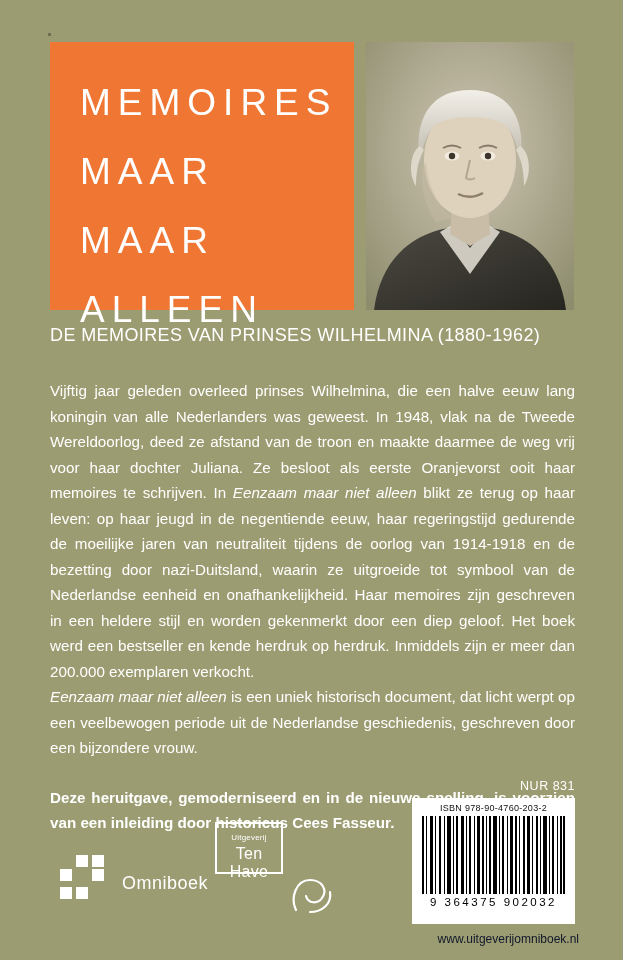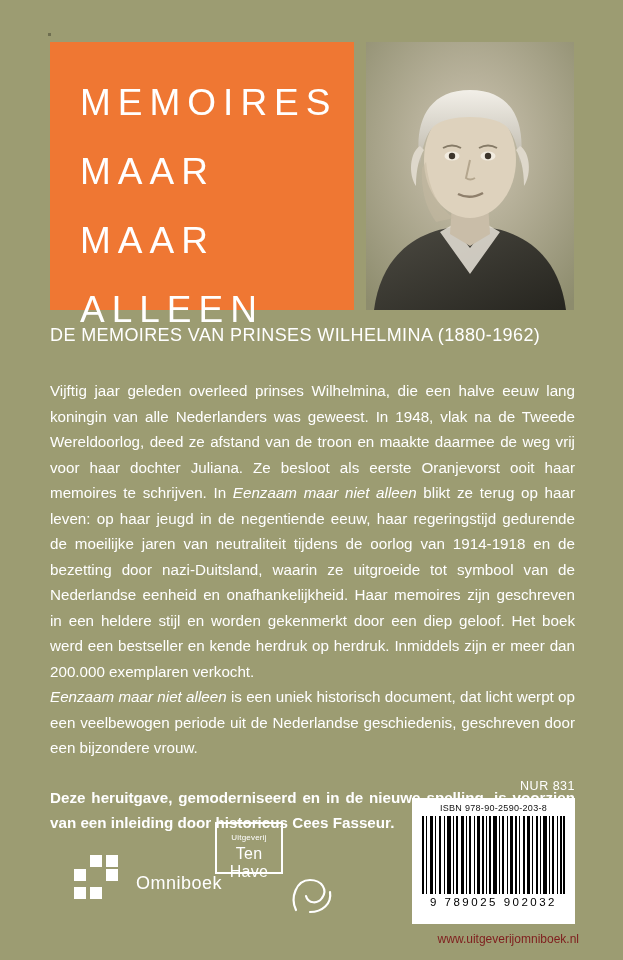--- a/index.html
+++ b/index.html
@@ -125,28 +125,28 @@
     font-size: 11.5px;
     color: #000;
     letter-spacing: 2.5px;
     text-align: center;
   }
 
   .website {
     position: absolute;
     right: 44px;
     top: 932px;
-    color: #7f1d1d;
+    color: #0f172a;
     font-size: 12px;
   }
 
   
   .logo-omniboek {
     position: absolute;
-    left: 74px;
+    left: 60px;
     top: 855px;
     width: 175px;
     height: 60px;
   }
   .logo-omniboek .mark {
     position: absolute;
     left: 0;
     top: 0;
     width: 48px;
     height: 48px;
@@ -263,21 +263,21 @@
 
   <div class="blurb">
     <p class="para1"><span>Vijftig jaar geleden overleed prinses Wilhelmina, die een halve eeuw lang koningin van alle Nederlanders was geweest. In 1948, vlak na de Tweede Wereldoorlog, deed ze afstand van de troon en maakte daarmee de weg vrij voor haar dochter Juliana. Ze besloot als eerste Oranjevorst ooit haar memoires te schrijven. In </span><em>Eenzaam maar niet alleen</em><span> blikt ze terug op haar leven: op haar jeugd in de negentiende eeuw, haar regeringstijd gedurende de moeilijke jaren van neutraliteit tijdens de oorlog van 1914-1918 en de bezetting door nazi-Duitsland, waarin ze uitgroeide tot symbool van de Nederlandse eenheid en onafhankelijkheid. Haar memoires zijn geschreven in een heldere stijl en worden gekenmerkt door een diep geloof. Het boek werd een bestseller en kende herdruk op herdruk. Inmiddels zijn er meer dan 200.000 exemplaren verkocht.</span></p>
     <p class="para2"><em>Eenzaam maar niet alleen</em><span> is een uniek historisch document, dat licht werpt op een veelbewogen periode uit de Nederlandse geschiedenis, geschreven door een bijzondere vrouw.</span></p>
     <span class="bold">Deze heruitgave, gemoderniseerd en in de nieuwe spelling, is voorzien van een inleiding door historicus Cees Fasseur.</span>
   </div>
 
   <div class="nur">NUR 831</div>
 
   <div class="barcode-box">
-    <div class="isbn-text">ISBN 978-90-2590-203-8</div>
+    <div class="isbn-text">ISBN 978-90-4760-203-2</div>
     <div class="bars">
       <span style="left:0px;width:2px"></span>
       <span style="left:4px;width:1px"></span>
       <span style="left:8px;width:3px"></span>
       <span style="left:13px;width:1px"></span>
       <span style="left:17px;width:2px"></span>
       <span style="left:22px;width:1px"></span>
       <span style="left:25px;width:4px"></span>
       <span style="left:31px;width:1px"></span>
       <span style="left:34px;width:2px"></span>
@@ -301,21 +301,21 @@
       <span style="left:110px;width:1px"></span>
       <span style="left:114px;width:2px"></span>
       <span style="left:118px;width:1px"></span>
       <span style="left:121px;width:4px"></span>
       <span style="left:127px;width:1px"></span>
       <span style="left:130px;width:2px"></span>
       <span style="left:135px;width:1px"></span>
       <span style="left:138px;width:2px"></span>
       <span style="left:141px;width:2px"></span>
     </div>
-    <div class="ean-digits">9 789025 902032</div>
+    <div class="ean-digits">9 364375 902032</div>
   </div>
 
   <div class="website">www.uitgeverijomniboek.nl</div>
 
   <div class="logo-omniboek">
     <div class="mark">
       <i style="left:0px;top:14px;width:12px;height:12px"></i>
       <i style="left:0px;top:32px;width:12px;height:12px"></i>
       <i style="left:16px;top:32px;width:12px;height:12px"></i>
       <i style="left:16px;top:0px;width:12px;height:12px"></i>

